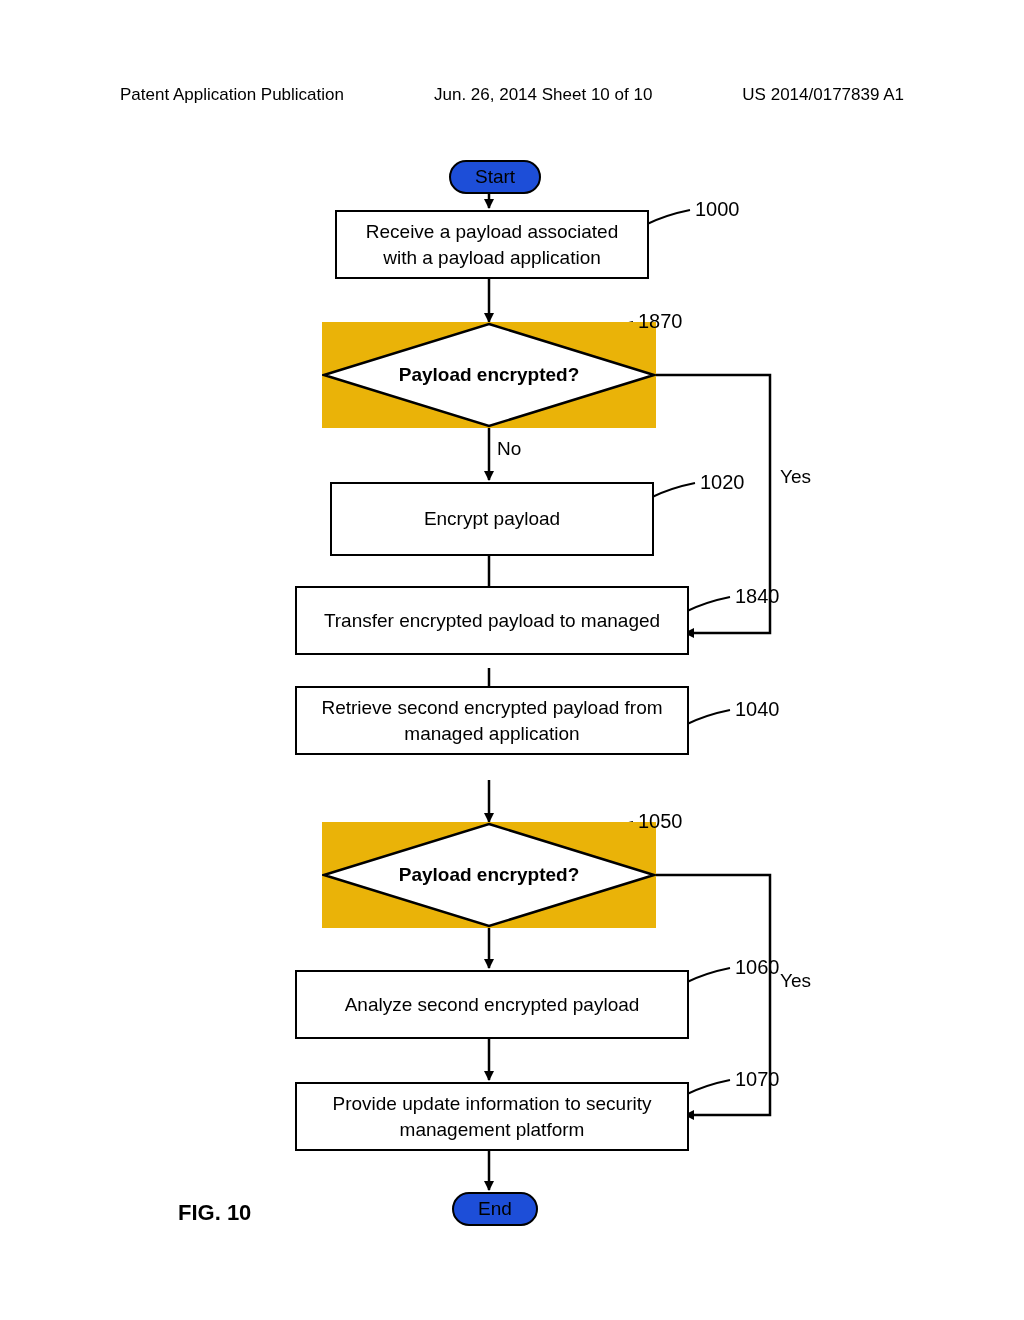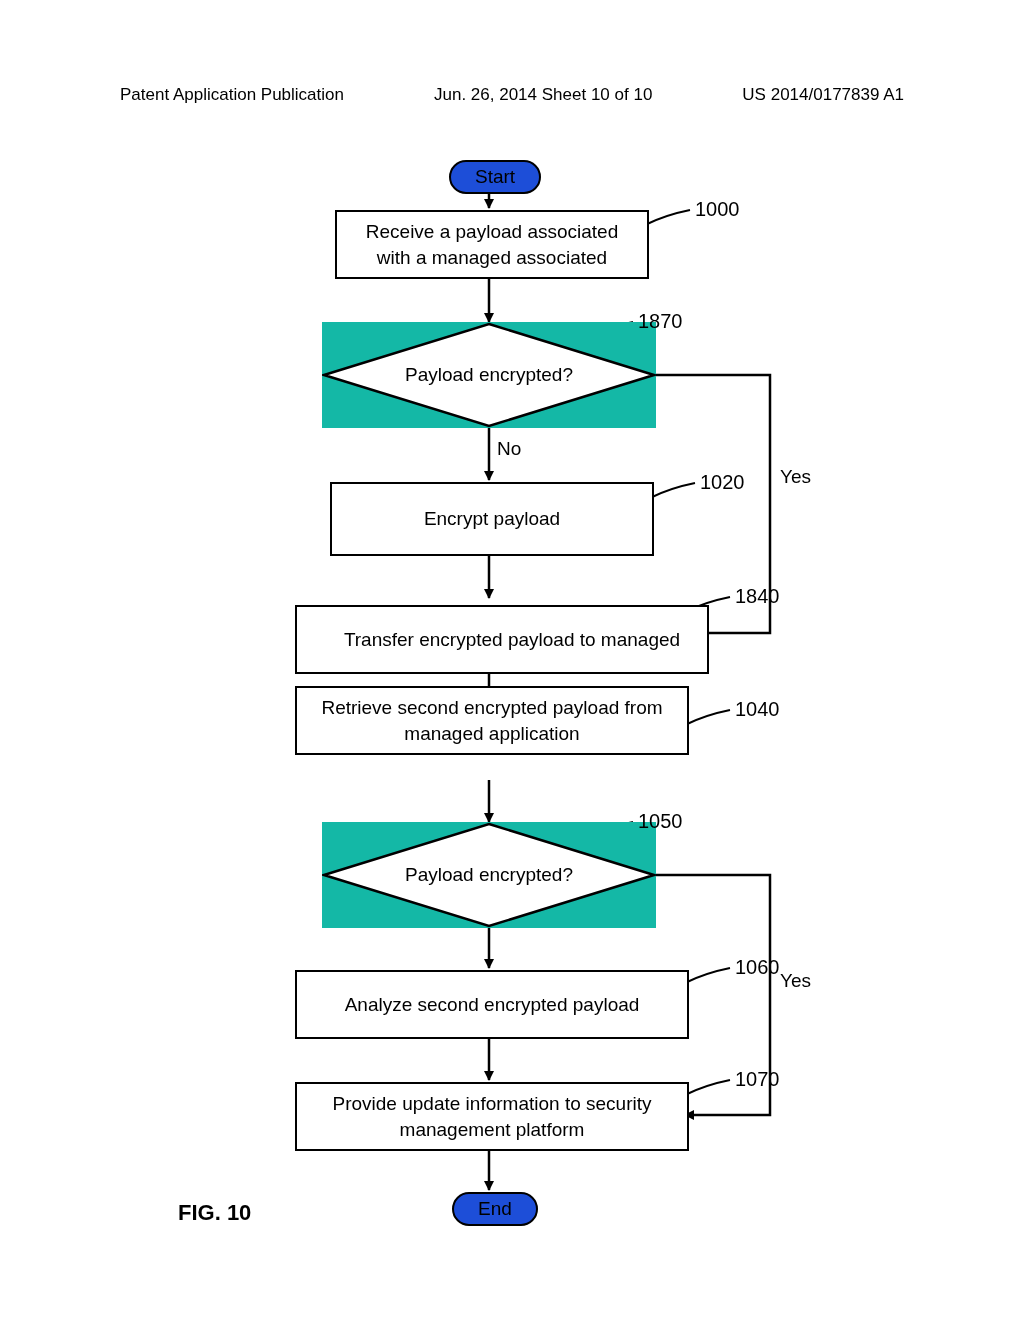--- a/index.html
+++ b/index.html
@@ -41,21 +41,22 @@
     background: #fff;
     text-align: center;
     display: flex;
     flex-direction: column;
     justify-content: center;
     align-items: center;
     line-height: 1.35;
   }
   .diamond {
     position: relative;
-    background: #14b8a6;
+    background: #eab308;
+    font-weight: bold;
   }
   .diamond svg {
     position: absolute;
     top: 0;
     left: 0;
   }
   .diamond-text {
     position: absolute;
     width: 100%;
     text-align: center;
@@ -127,40 +128,40 @@
     <path d="M 685 833 Q 705 823 730 818" fill="none" stroke="#000" stroke-width="2"></path>
     <path d="M 685 945 Q 705 935 730 930" fill="none" stroke="#000" stroke-width="2"></path>
   </svg>
 
   <div class="abs" style="left:449px; top:10px;">
     <div class="terminator">Start</div>
   </div>
 
   <div class="process abs" style="left:335px; top:60px; width:310px; height:65px;">
     <span>Receive a payload associated</span>
-    <span>with a managed associated</span>
+    <span>with a payload application</span>
   </div>
   <div class="label" style="left:695px; top:48px;">1000</div>
 
   <div class="diamond abs" style="left:322px; top:172px; width:334px; height:106px;">
     <svg width="334" height="106">
         <polygon points="167,2 332,53 167,104 2,53" fill="#fff" stroke="#000" stroke-width="2.5"></polygon>
       </svg>
     <div class="diamond-text">Payload encrypted?</div>
   </div>
   <div class="label" style="left:638px; top:160px;">1870</div>
   <div class="edge-label" style="left:497px; top:288px;">No</div>
   <div class="edge-label" style="left:780px; top:316px;">Yes</div>
 
   <div class="process abs" style="left:330px; top:332px; width:320px; height:70px;">
     <span>Encrypt payload</span>
   </div>
   <div class="label" style="left:700px; top:321px;">1020</div>
 
-  <div class="process abs" style="left:295px; top:455px; width:390px; height:65px;padding-left:20px;">
+  <div class="process abs" style="left:295px; top:436px; width:390px; height:65px;">
     <span>Transfer encrypted payload to managed</span>
   </div>
   <div class="label" style="left:735px; top:435px;">1840</div>
 
   <div class="process abs" style="left:295px; top:536px; width:390px; height:65px;">
     <span>Retrieve second encrypted payload from</span>
     <span>managed application</span>
   </div>
   <div class="label" style="left:735px; top:548px;">1040</div>
 

